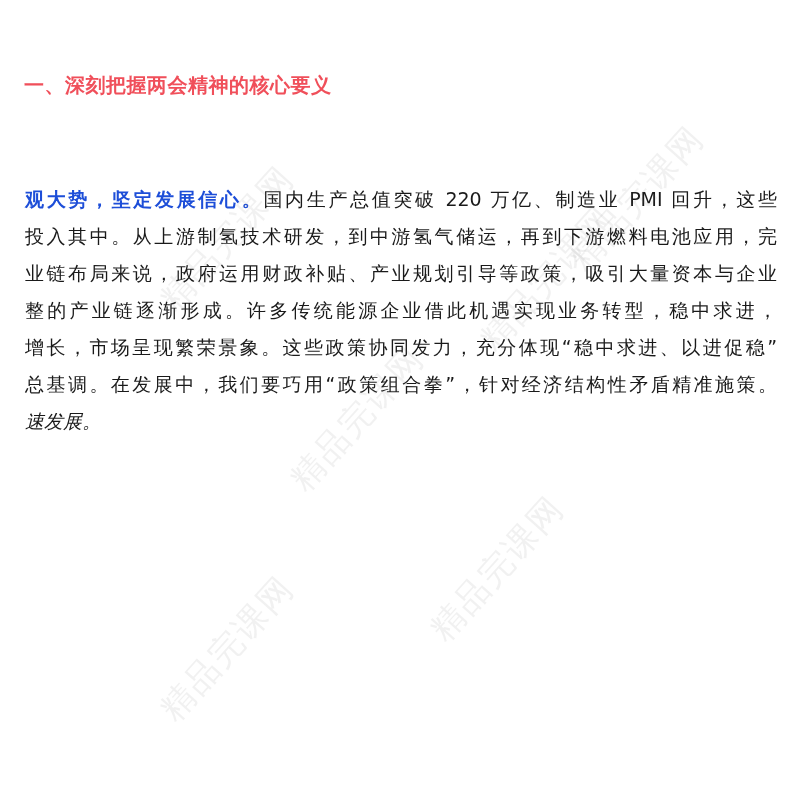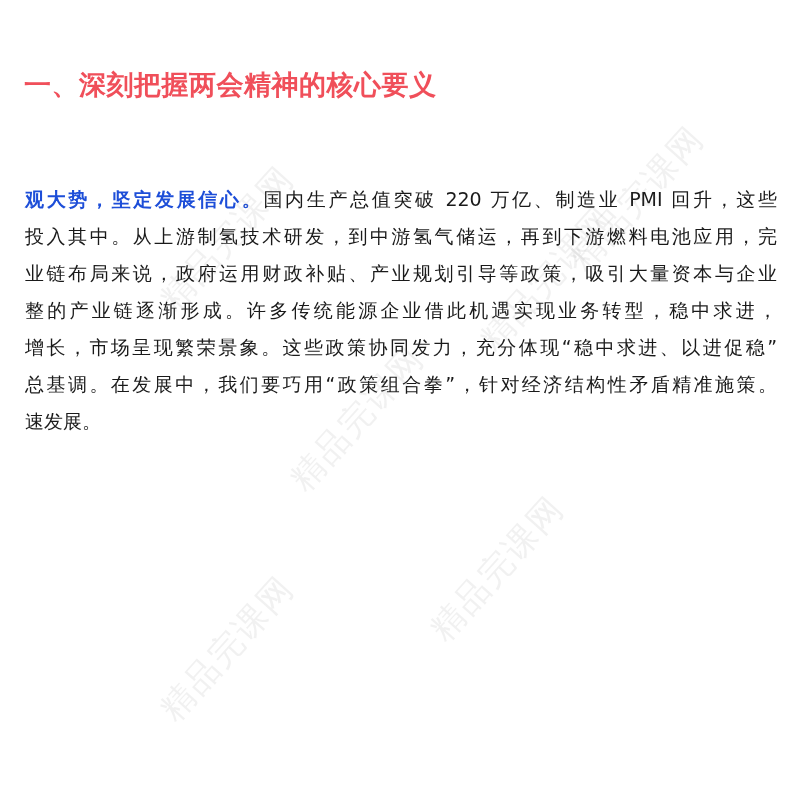--- a/index.html
+++ b/index.html
@@ -17,21 +17,21 @@
     .page {
       position: absolute;
       left: 0; top: 0;
       width: 800px; height: 800px;
     }
     .heading {
       position: absolute;
       left: 24px;
       top: 70px;
       margin: 0;
-      font-size: 27px;
+      font-size: 20px;
       line-height: 30px;
       font-weight: bold;
       color: #f04f5a;
       letter-spacing: 0.5px;
       white-space: nowrap;
     }
     .body-text {
       position: absolute;
       left: 25px;
       top: 181px;
@@ -45,20 +45,21 @@
     }
     .body-text .line {
       display: block;
       white-space: nowrap;
       height: 37px;
       text-align: justify;
       text-align-last: justify;
     }
     .body-text .line.last {
       text-align-last: left;
+      font-style: italic;
     }
     .lead {
       font-weight: bold;
       color: #1d4ed8;
     }
     .watermark-layer {
       position: absolute;
       left: 0; top: 0;
       width: 800px; height: 800px;
       pointer-events: none;

